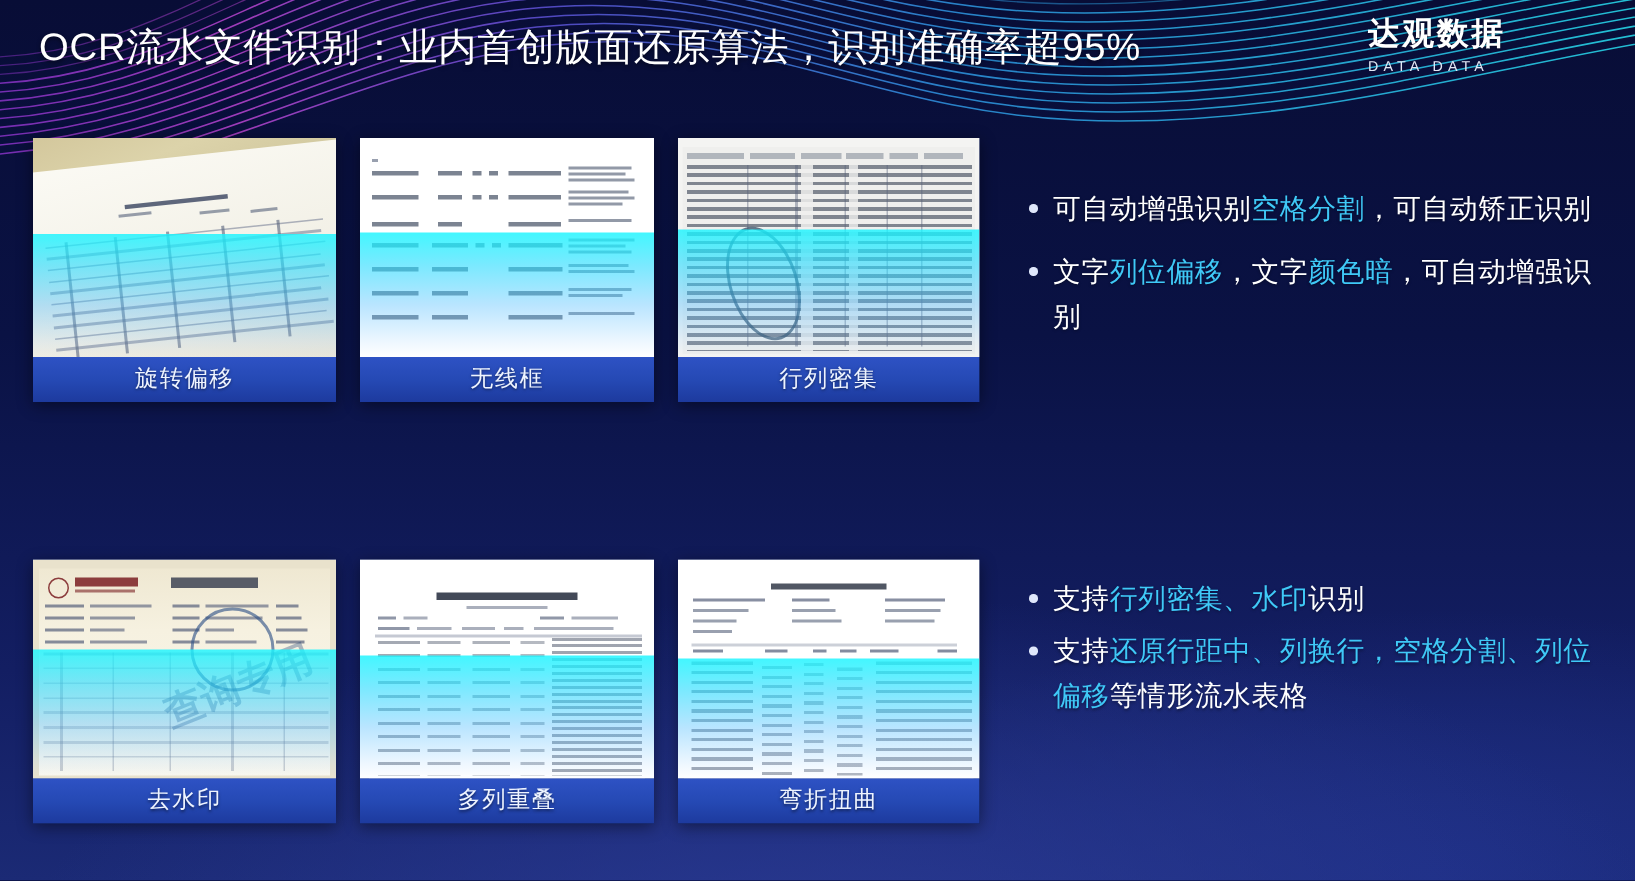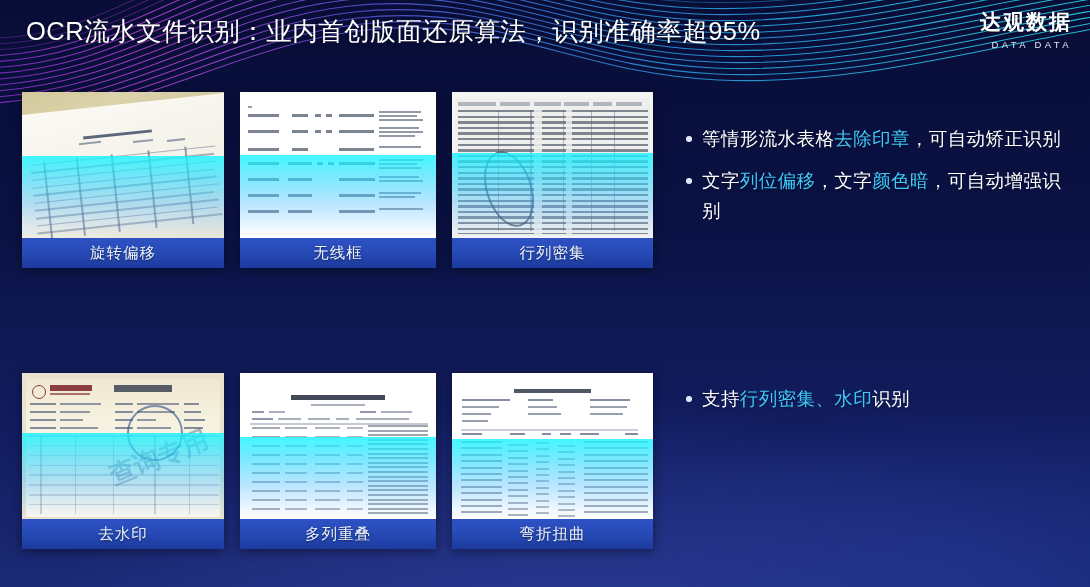--- a/index.html
+++ b/index.html
@@ -27,21 +27,21 @@
            opacity:.95; pointer-events:none; }
 
   
   .header { position:absolute; top:0; left:0; width:1090px; height:72px; }
   .title {
     position:absolute; left:26px; top:14px;
     font-size:25.5px; letter-spacing:.5px; color:#ffffff;
     white-space:nowrap; font-weight:400;
     text-shadow:0 1px 3px rgba(0,0,0,.5);
   }
-  .logo { position:absolute; right:18px; top:8px; text-align:right; width:160px; }
+  .logo { position:absolute; right:18px; top:8px; text-align:left; width:160px; }
   .logo-cn { font-size:21px; color:#fff; letter-spacing:2px; font-weight:700;
              text-shadow:0 1px 2px rgba(0,0,0,.45); }
   .logo-en { font-size:9.5px; color:#e3e8f5; letter-spacing:3.4px; margin-top:3px; }
 
   
   .card {
     position:absolute;
     background:#132463;
     box-shadow:0 2px 10px rgba(0,0,0,.45);
     overflow:hidden;
@@ -457,26 +457,29 @@
                         rgba(255,255,255,0) 2.1px, rgba(255,255,255,0) 6.4px);"></div>
         </div>
         <div class="scan" style="top:45%; height:55%;"></div>
       </div>
     </div>
     <div class="caption">弯折扭曲</div>
   </div>
 
   <div class="bullets" style="left:682px; top:124px; width:392px;">
     <div class="bullet">
-      <div class="btext"><span>等情形流水表格</span><span class="hl">去除印章</span><span>，可自动矫正识别</span></div>
+      <div class="btext"><span>可自动增强识别</span><span class="hl">空格分割</span><span>，可自动矫正识别</span></div>
     </div>
     <div class="bullet" style="margin-top:12px;">
       <div class="btext"><span>文字</span><span class="hl">列位偏移</span><span>，文字</span><span class="hl">颜色暗</span><span>，可自动增强识别</span></div>
     </div>
   </div>
 
   <div class="bullets" style="left:682px; top:384px; width:392px;">
     <div class="bullet">
       <div class="btext"><span>支持</span><span class="hl">行列密集、水印</span><span>识别</span></div>
     </div>
+    <div class="bullet" style="margin-top:5px;">
+      <div class="btext"><span>支持</span><span class="hl">还原行距中、列换行，空格分割、列位偏移</span><span>等情形流水表格</span></div>
+    </div>
   </div>
 
 </div>
 
 </body></html>

